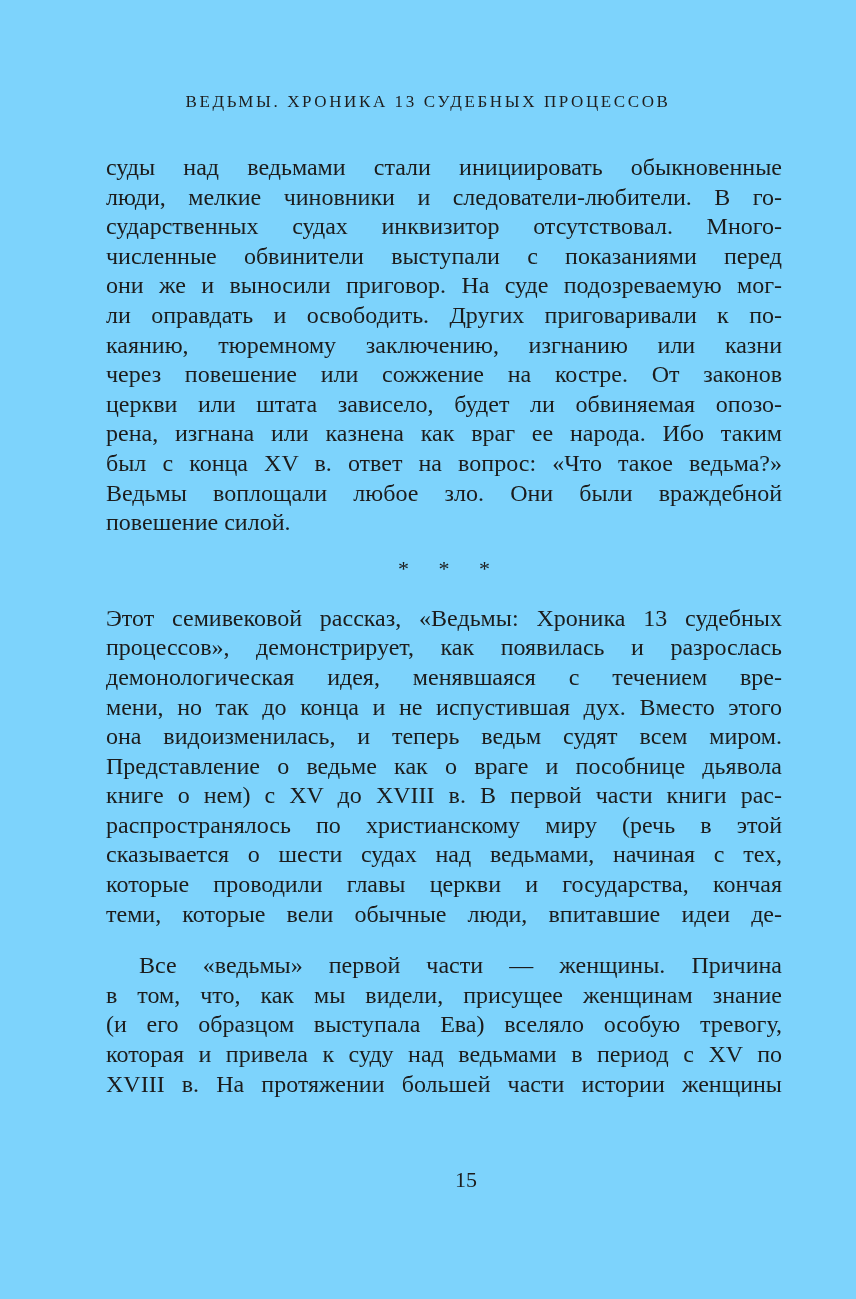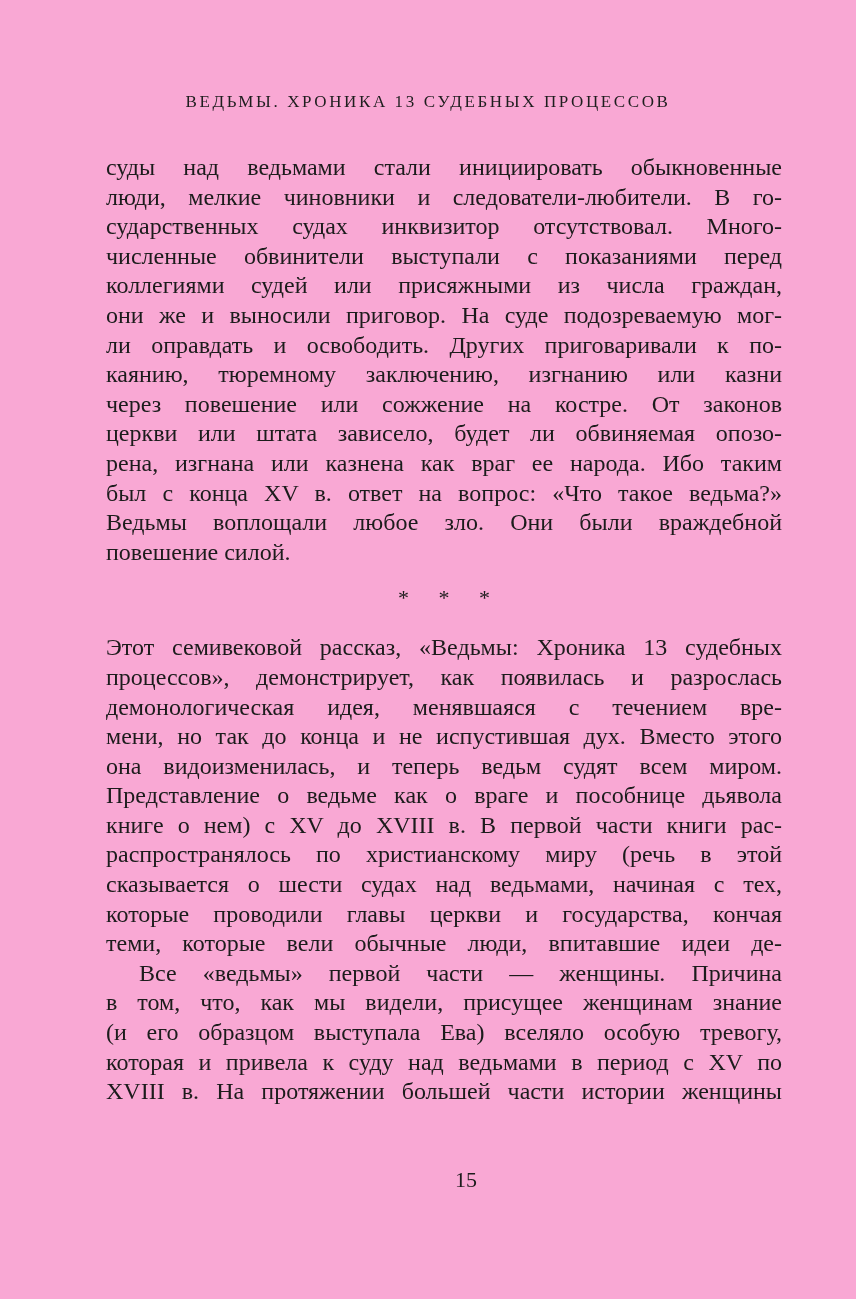--- a/index.html
+++ b/index.html
@@ -4,21 +4,21 @@
 <style>
   html, body {
     margin: 0;
     padding: 0;
     background: #ffffff;
   }
   .page {
     position: relative;
     width: 856px;
     height: 1299px;
-    background: #f9a8d4;
+    background: #7dd3fc;
     font-family: "Liberation Serif", "DejaVu Serif", serif;
     color: #1c1c1c;
     overflow: hidden;
   }
   .running-header {
     position: absolute;
     top: 92px;
     left: 0;
     width: 100%;
     text-align: center;
@@ -44,20 +44,21 @@
     text-align: justify;
     text-align-last: justify;
     height: 29.6px;
     overflow: hidden;
   }
   .line.lastline {
     text-align-last: left;
   }
   .para.indent .line:first-child {
     text-indent: 33px;
+    margin-top: 22px;
   }
   .separator {
     text-align: center;
     font-size: 22px;
     letter-spacing: 12px;
     padding-left: 12px; 
     margin: 16px 0 20px 0;
     height: 30px;
     line-height: 30px;
     color: #1c1c1c;
@@ -78,21 +79,20 @@
 
 <div class="page">
   <div class="running-header">ВЕДЬМЫ. ХРОНИКА 13 СУДЕБНЫХ ПРОЦЕССОВ</div>
 
   <div class="text-block" id="text-block">
       <div class="para">
         <div class="line">суды над ведьмами стали инициировать обыкновенные</div>
         <div class="line">люди, мелкие чиновники и следователи-любители. В го-</div>
         <div class="line">сударственных судах инквизитор отсутствовал. Много-</div>
         <div class="line">численные обвинители выступали с показаниями перед</div>
-        <div class="line">коллегиями судей или присяжными из числа граждан,</div>
         <div class="line">они же и выносили приговор. На суде подозреваемую мог-</div>
         <div class="line">ли оправдать и освободить. Других приговаривали к по-</div>
         <div class="line">каянию, тюремному заключению, изгнанию или казни</div>
         <div class="line">через повешение или сожжение на костре. От законов</div>
         <div class="line">церкви или штата зависело, будет ли обвиняемая опозо-</div>
         <div class="line">рена, изгнана или казнена как враг ее народа. Ибо таким</div>
         <div class="line">был с конца XV в. ответ на вопрос: «Что такое ведьма?»</div>
         <div class="line">Ведьмы воплощали любое зло. Они были враждебной</div>
         <div class="line lastline">повешение силой.</div>
       </div>

